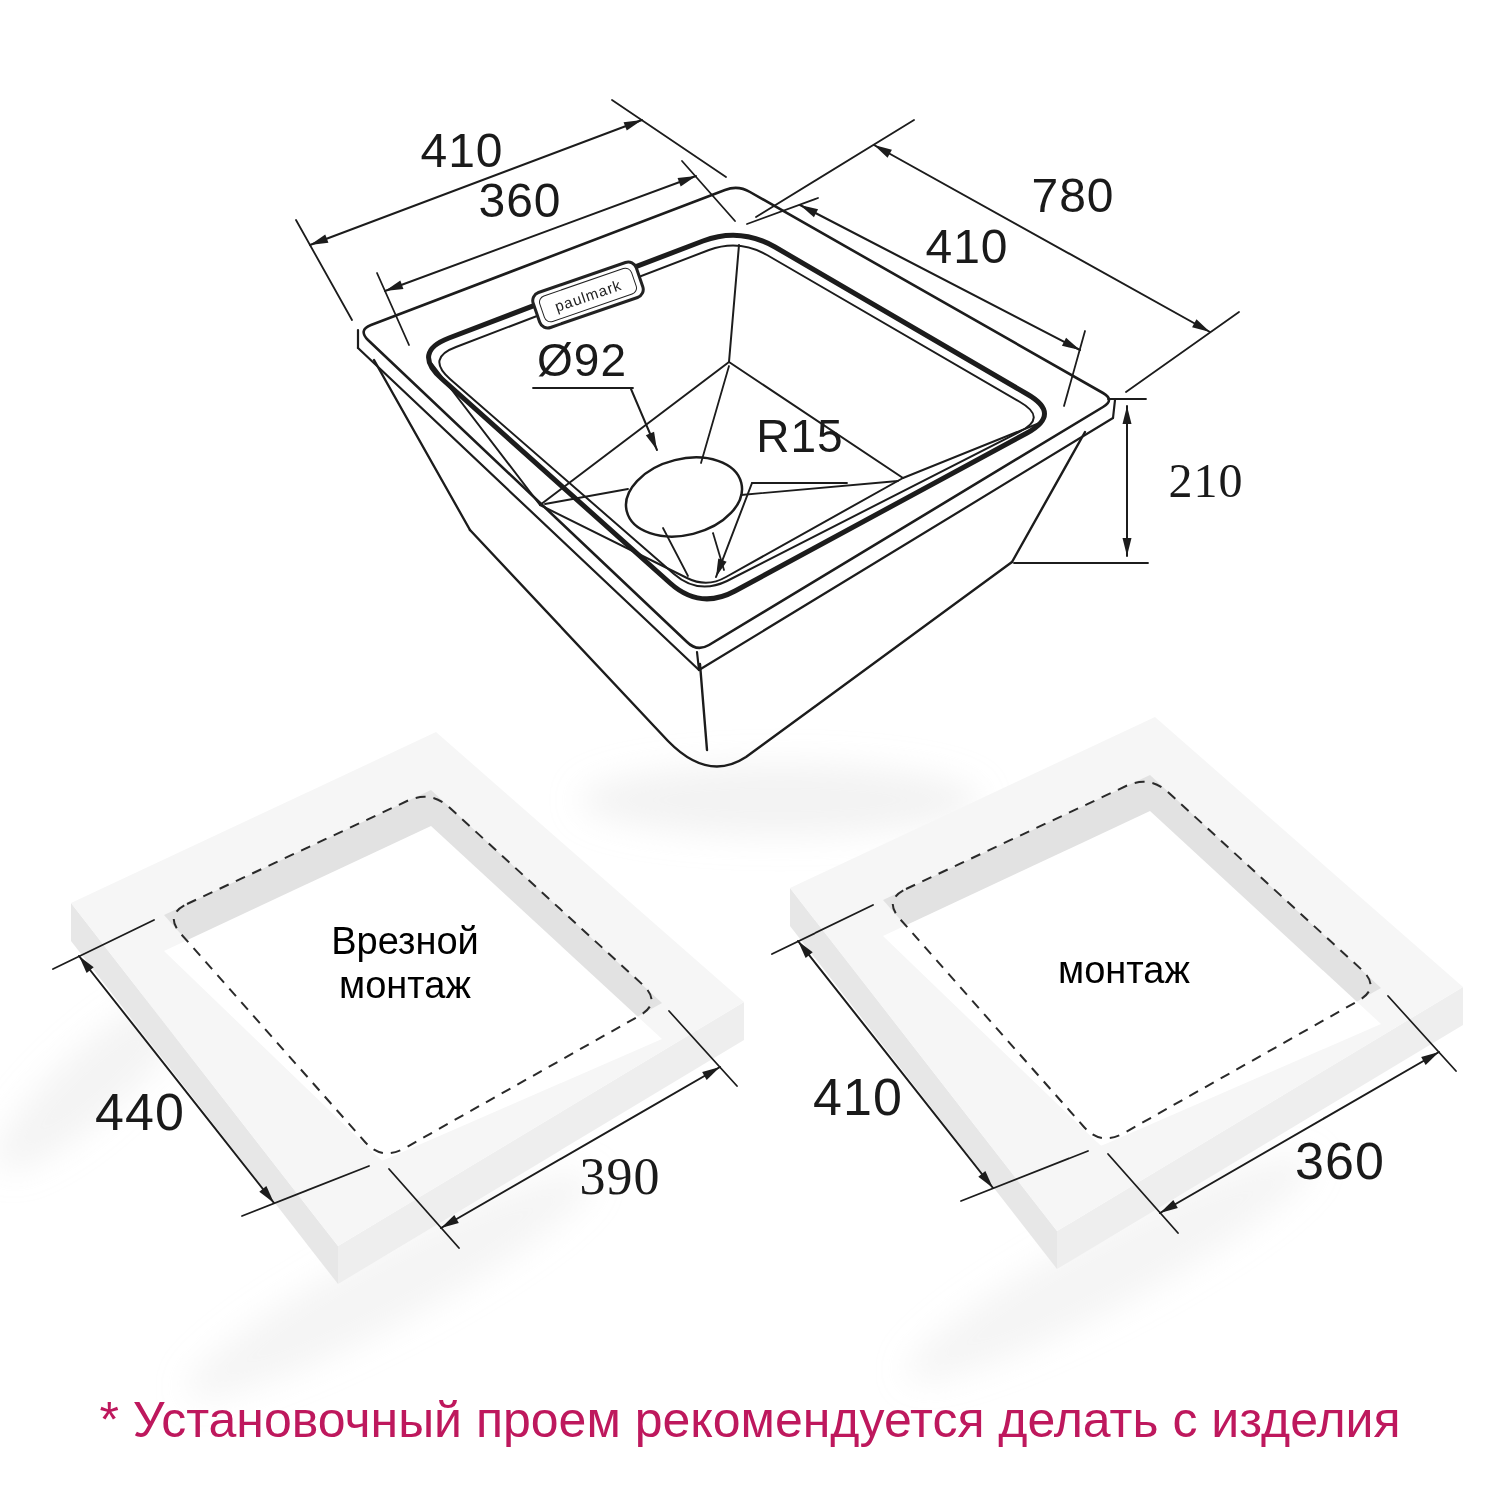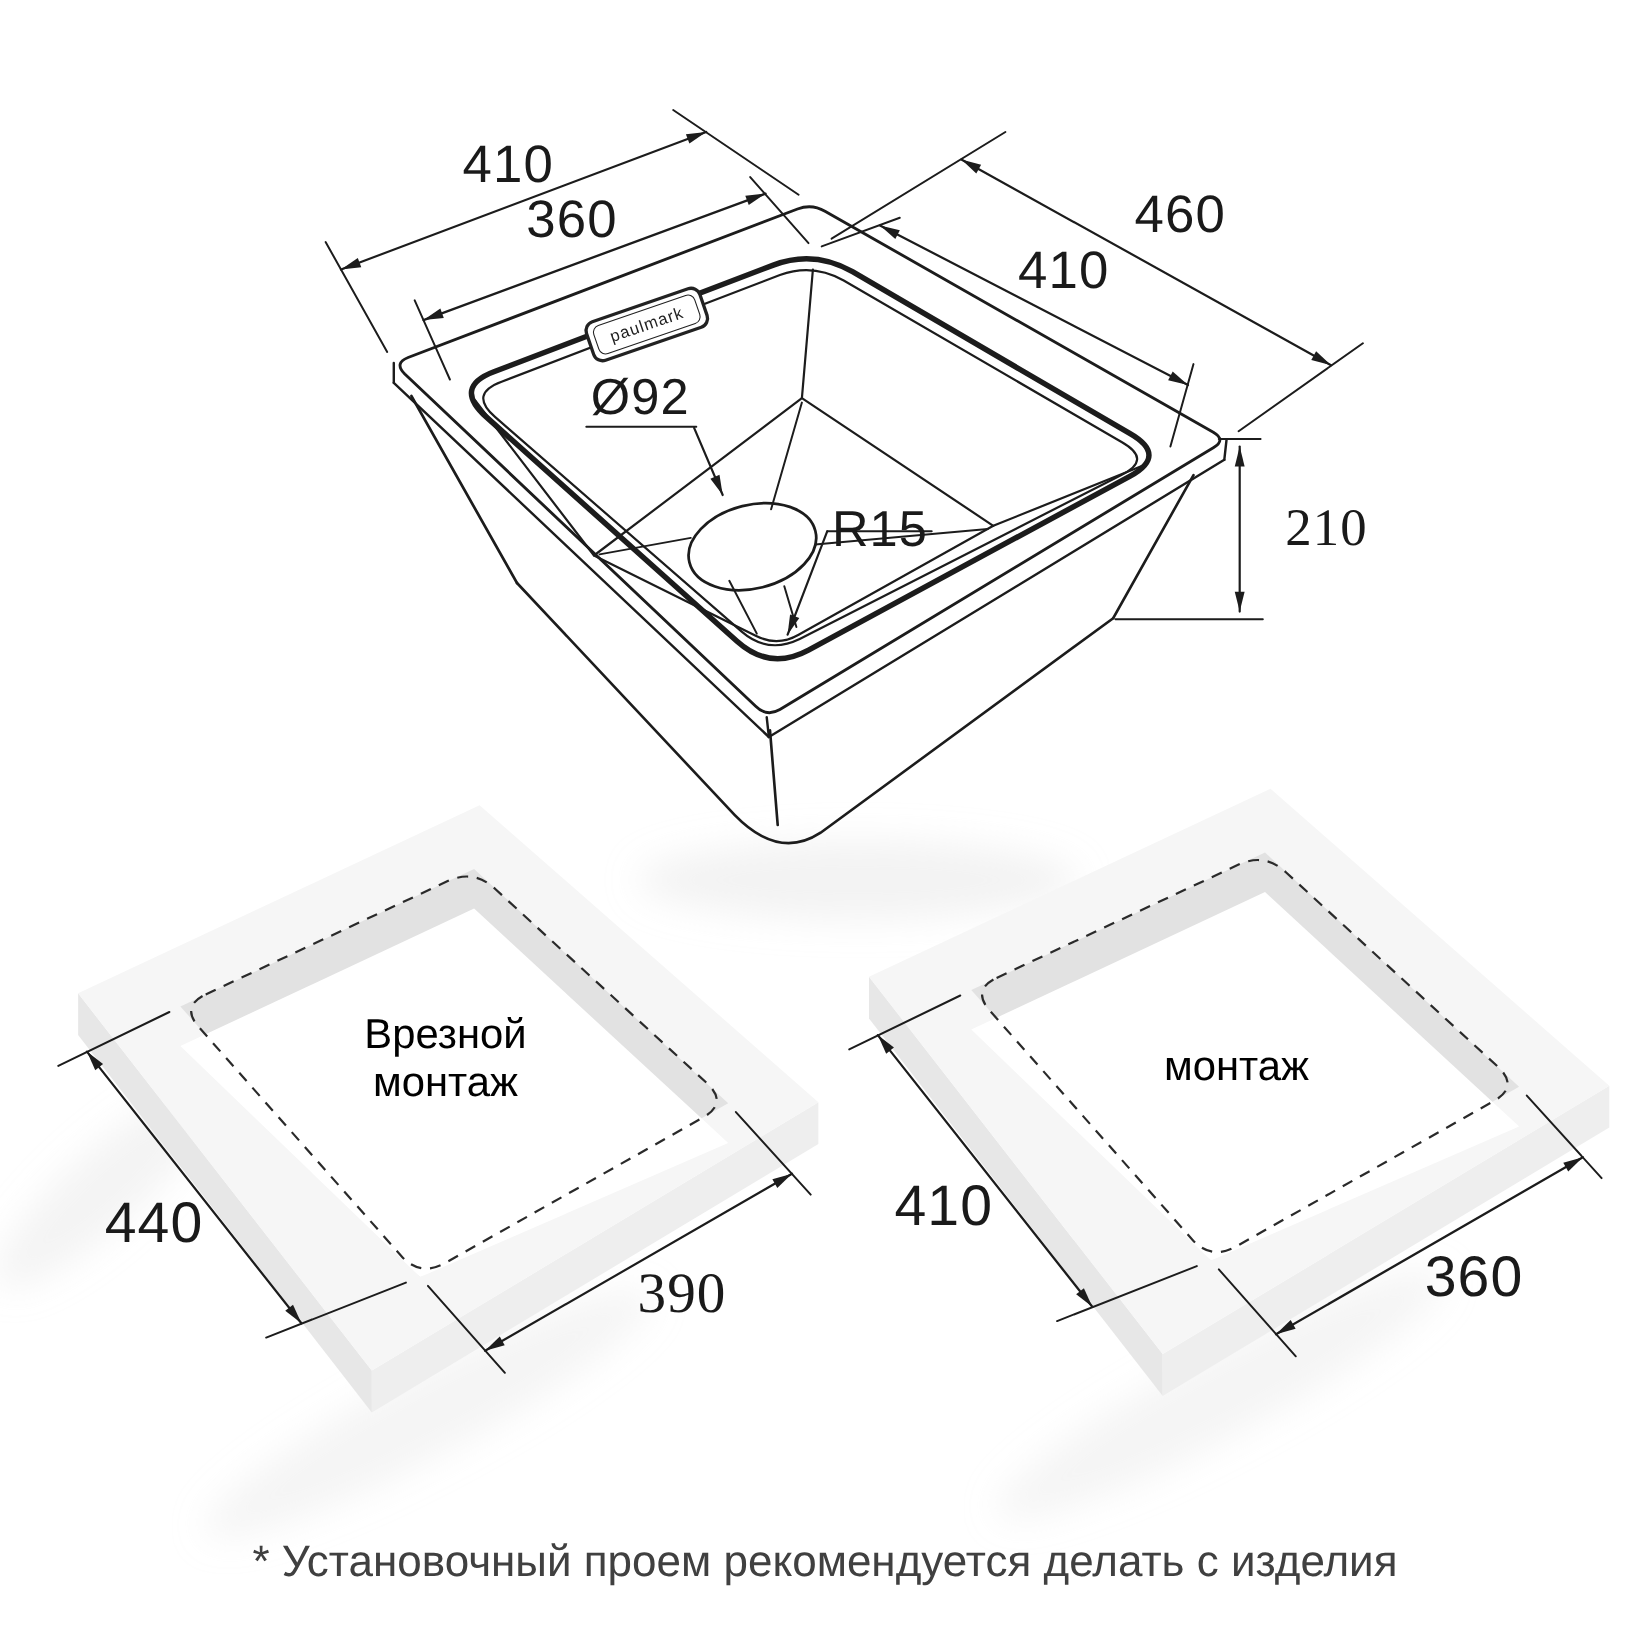--- a/index.html
+++ b/index.html
@@ -4,21 +4,21 @@
 <style>
   html,body{margin:0;padding:0;background:#ffffff;}
   #stage{position:relative;width:1500px;height:1500px;background:#ffffff;overflow:hidden;
          font-family:"Liberation Sans",sans-serif;color:#1a1a1a;}
   #stage svg{position:absolute;left:0;top:0;}
   .lbl{position:absolute;transform:translate(-50%,-50%);white-space:nowrap;color:#1a1a1a;}
   .dim{font-size:48px;letter-spacing:1px;}
   .dim-slab{font-size:52px;letter-spacing:1px;}
   .anno{font-size:46px;letter-spacing:1px;}
   .mount-title{font-size:38px;color:#000;}
-  .footnote{font-size:40px;color:#404040;}
+  .footnote{font-size:50px;color:#be185d;}
   .logo-plate{position:absolute;left:588px;top:295px;transform:translate(-50%,-50%) rotate(-19deg);
       width:112px;height:40px;border:3px solid #222;border-radius:10px;background:#fff;
       display:flex;align-items:center;justify-content:center;box-sizing:border-box;}
   .logo-inner{width:98px;height:28px;border:1.5px solid #222;border-radius:7px;
       display:flex;align-items:center;justify-content:center;box-sizing:border-box;}
   .logo-text{font-size:15px;letter-spacing:1px;color:#222;}
 </style>
 </head>
 <body>
 
@@ -159,25 +159,25 @@
 </svg>
 
   <div class="logo-plate">
     <div class="logo-inner">
       <span class="logo-text">paulmark</span>
     </div>
   </div>
 
   <div class="lbl dim" style="left:462px;top:150px;">410</div>
   <div class="lbl dim" style="left:520px;top:200px;">360</div>
-  <div class="lbl dim" style="left:1073px;top:195px;">460</div>
+  <div class="lbl dim" style="left:1073px;top:195px;">780</div>
   <div class="lbl dim" style="left:967px;top:246px;">410</div>
   <div class="lbl dim" style="left:1206px;top:480px;font-family:Liberation Serif, serif;">210</div>
   <div class="lbl anno" style="left:582px;top:360px;">Ø92</div>
-  <div class="lbl anno" style="left:800px;top:480px;">R15</div>
+  <div class="lbl anno" style="left:800px;top:436px;">R15</div>
 
   <div class="lbl mount-title" style="left:405px;top:941px;">Врезной</div>
   <div class="lbl mount-title" style="left:405px;top:985px;">монтаж</div>
   <div class="lbl dim-slab" style="left:140px;top:1112px;text-align:center;">440</div>
   <div class="lbl dim-slab" style="left:620px;top:1176px;font-family:Liberation Serif, serif;">390</div>
 
   <div class="lbl mount-title" style="left:1124px;top:970px;">монтаж</div>
   <div class="lbl dim-slab" style="left:858px;top:1097px;">410</div>
   <div class="lbl dim-slab" style="left:1340px;top:1161px;">360</div>
 

